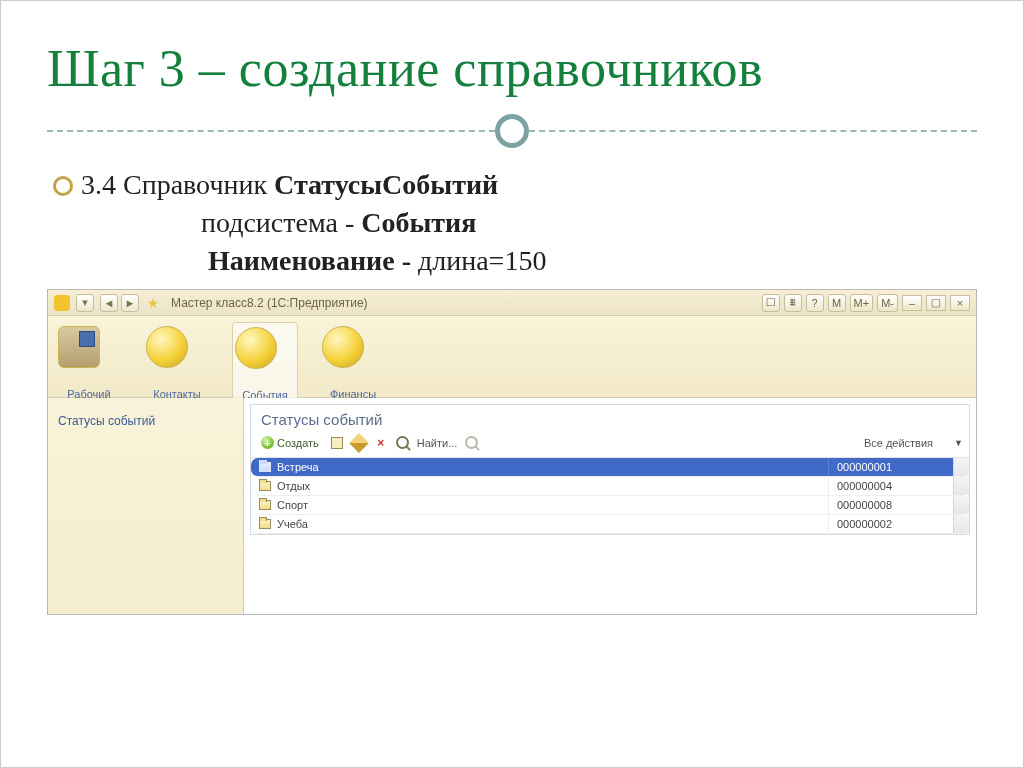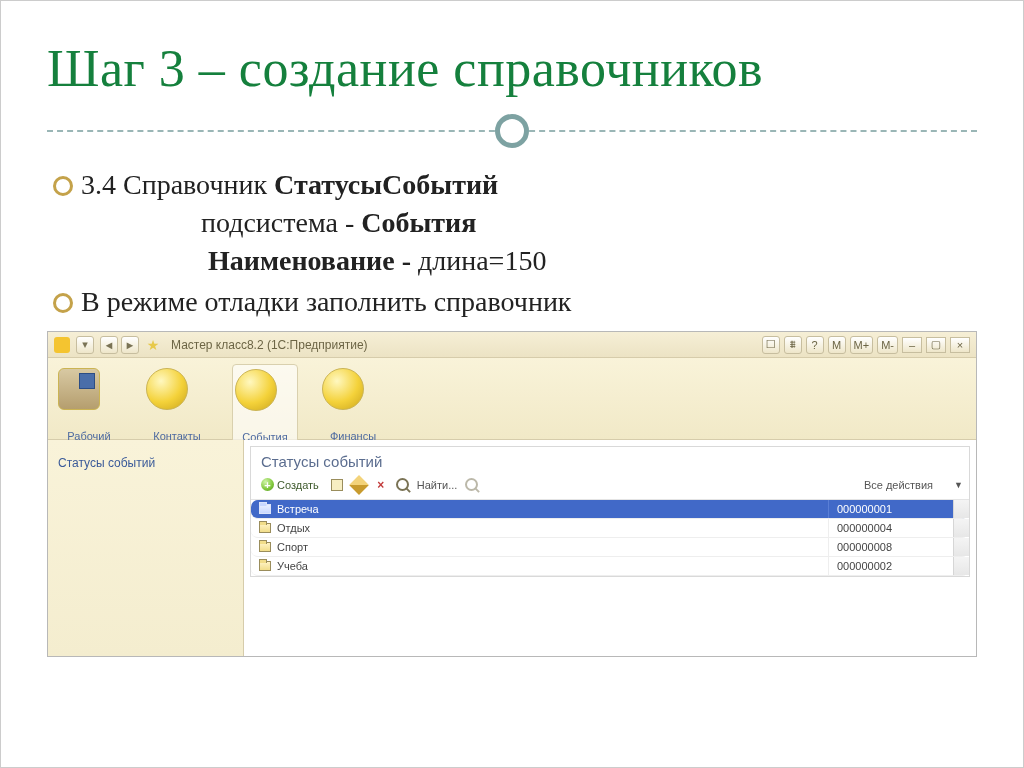--- a/index.html
+++ b/index.html
@@ -91,23 +91,20 @@
   <div class="body">
     <div class="bullet">
       <span>3.4 Справочник  </span><span class="bold">СтатусыСобытий</span>
       <div class="indent">
         <span>подсистема -  </span><span class="bold">События</span>
       </div>
       <div class="indent">
         &nbsp;<span class="bold">Наименование  -</span><span> длина=150</span>
       </div>
     </div>
-    <div class="bullet">
-      <span>В режиме отладки заполнить  справочник</span>
-    </div>
   </div>
 
   <div class="app-frame">
     <div class="titlebar">
       <div class="tb-icon"></div>
       <div class="nav-btn">▾</div>
       <div class="tb-nav">
         <div class="nav-btn">◄</div>
         <div class="nav-btn">►</div>
       </div>

